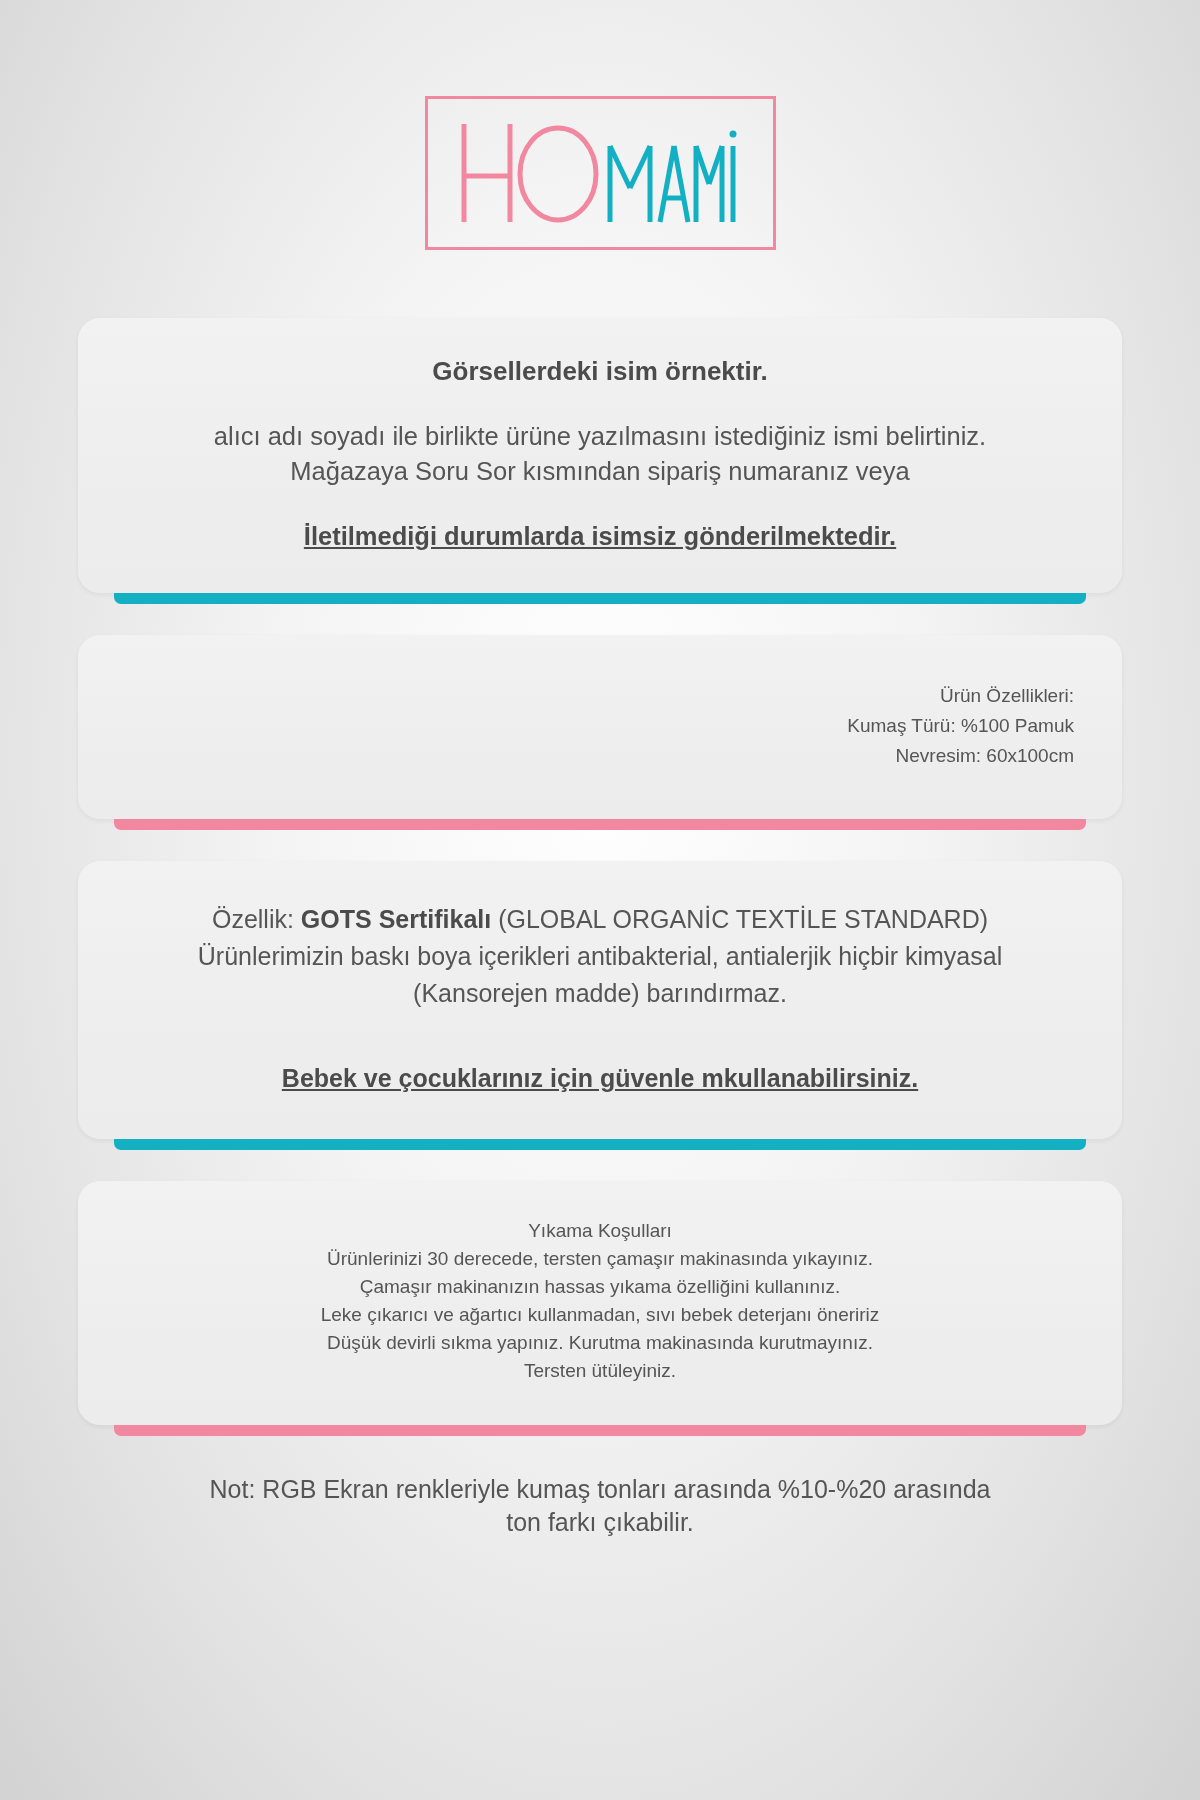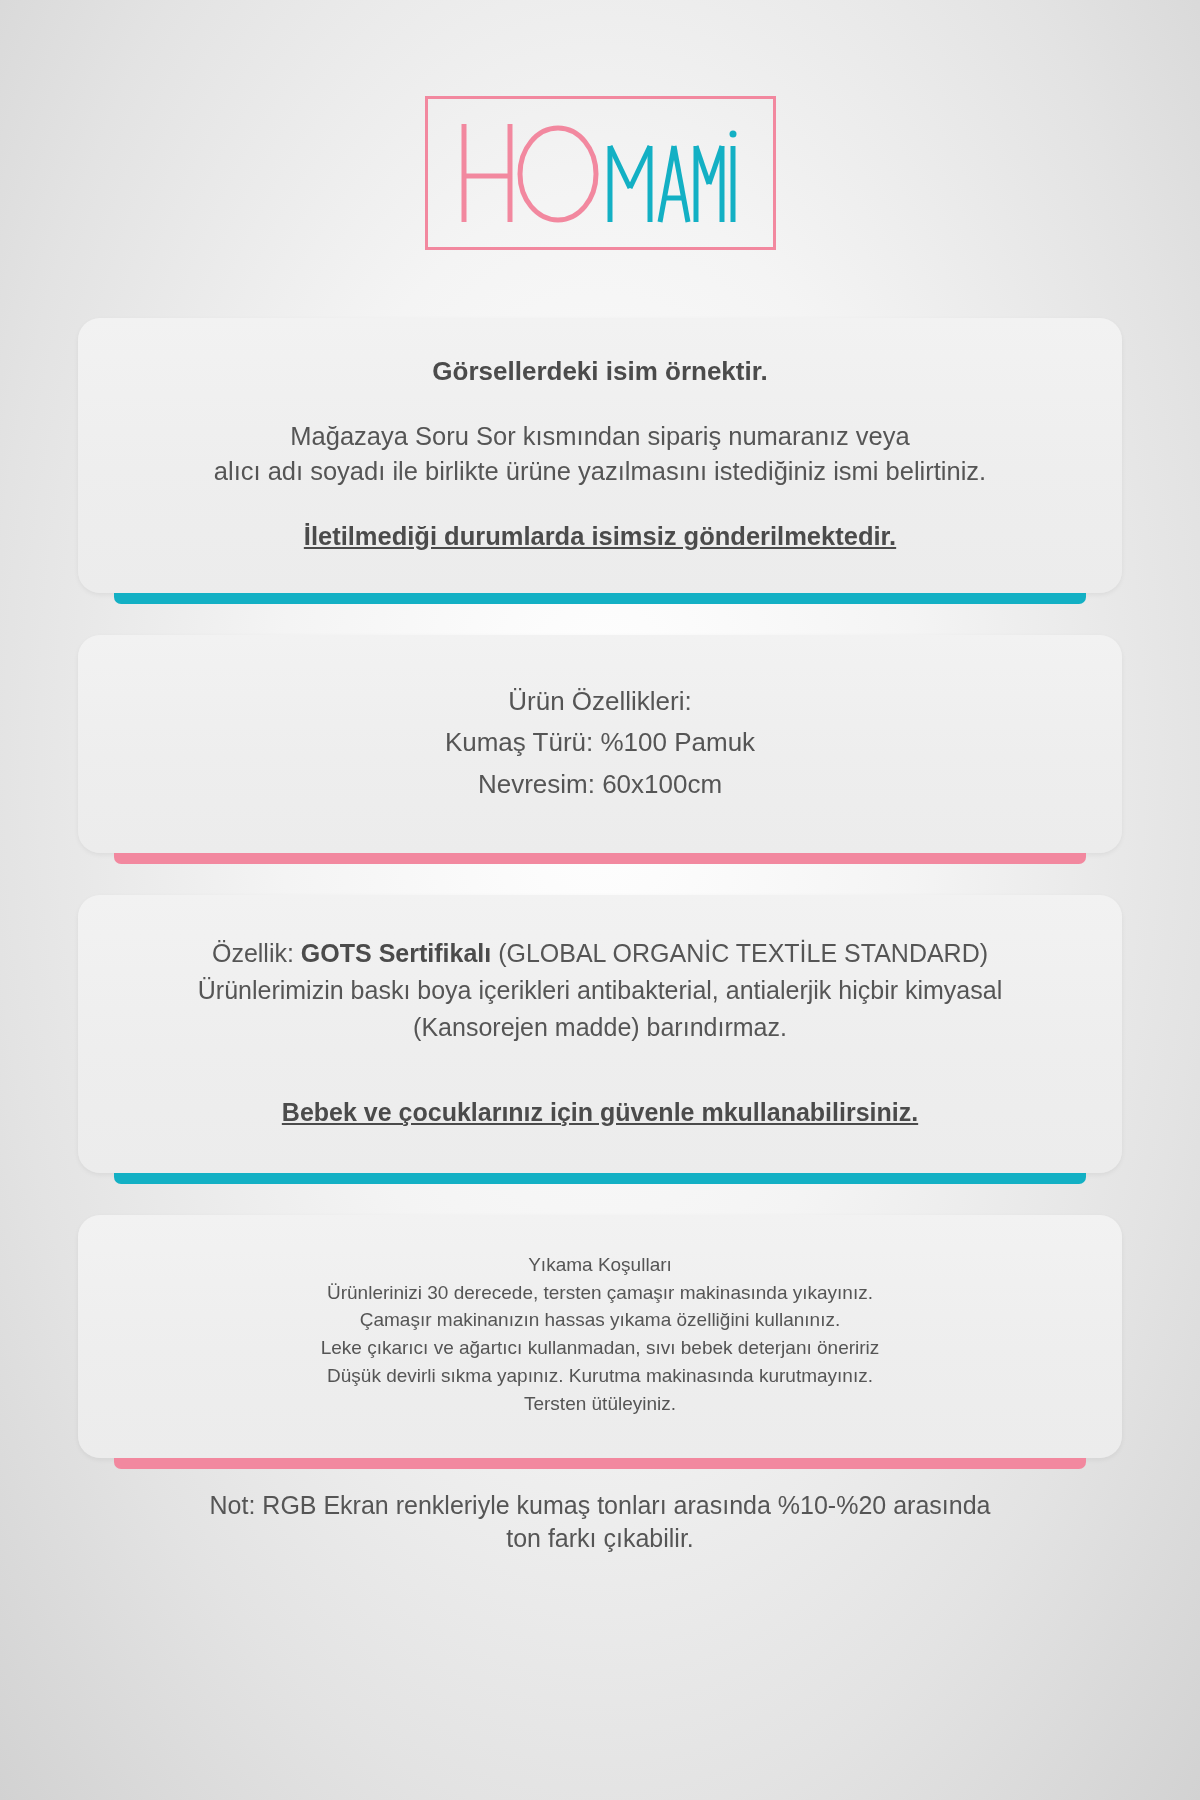--- a/index.html
+++ b/index.html
@@ -82,30 +82,30 @@
   .gap-sm { height: 18px; }
   .gap-md { height: 30px; }
 
   .b { font-weight: 700; color: #4b4b4b; text-align: right; }
 
   
   #card-name { margin-top: 68px; padding: 36px 48px 40px; }
   #card-name .title { font-size: 26px; font-weight: 700; color: #4b4b4b; }
 
   #card-specs { padding: 46px 48px 48px; }
-  #card-specs p { font-size: 26px; line-height: 1.58; }
+  #card-specs p { font-size: 19px; line-height: 1.58; text-align: right; }
 
   #card-cert { padding: 40px 48px 42px; }
   #card-cert p { font-size: 25px; line-height: 1.48; }
 
   #card-wash { padding: 36px 48px 40px; }
   #card-wash p { font-size: 19px; line-height: 1.47; }
 
   .footnote {
-    margin-top: 31px;
+    margin-top: 48px;
     text-align: center;
     font-size: 25px;
     line-height: 1.33;
     color: #555;
   }
 </style>
 </head>
 <body>
 
 <div class="page">
@@ -140,22 +140,22 @@
 
           <line x1="291" y1="104" x2="296" y2="60" stroke="#13b0c4" stroke-width="4" opacity="0"></line>
         </svg>
       </div>
     </div>
   </div>
 
   <div class="card" id="card-name">
     <p class="title">Görsellerdeki isim örnektir.</p>
     <div class="gap-md"></div>
+    <p>alıcı adı soyadı ile birlikte ürüne yazılmasını istediğiniz ismi belirtiniz.</p>
     <p>Mağazaya Soru Sor kısmından sipariş numaranız veya</p>
-    <p>alıcı adı soyadı ile birlikte ürüne yazılmasını istediğiniz ismi belirtiniz.</p>
     <div class="gap-md"></div>
     <p class="bold">İletilmediği durumlarda isimsiz gönderilmektedir.</p>
     <div class="underline teal"></div>
   </div>
 
   <div class="card" id="card-specs">
     <p>Ürün Özellikleri:</p>
     <p>Kumaş Türü: %100 Pamuk</p>
     <p>Nevresim: 60x100cm</p>
     <div class="underline pink"></div>

